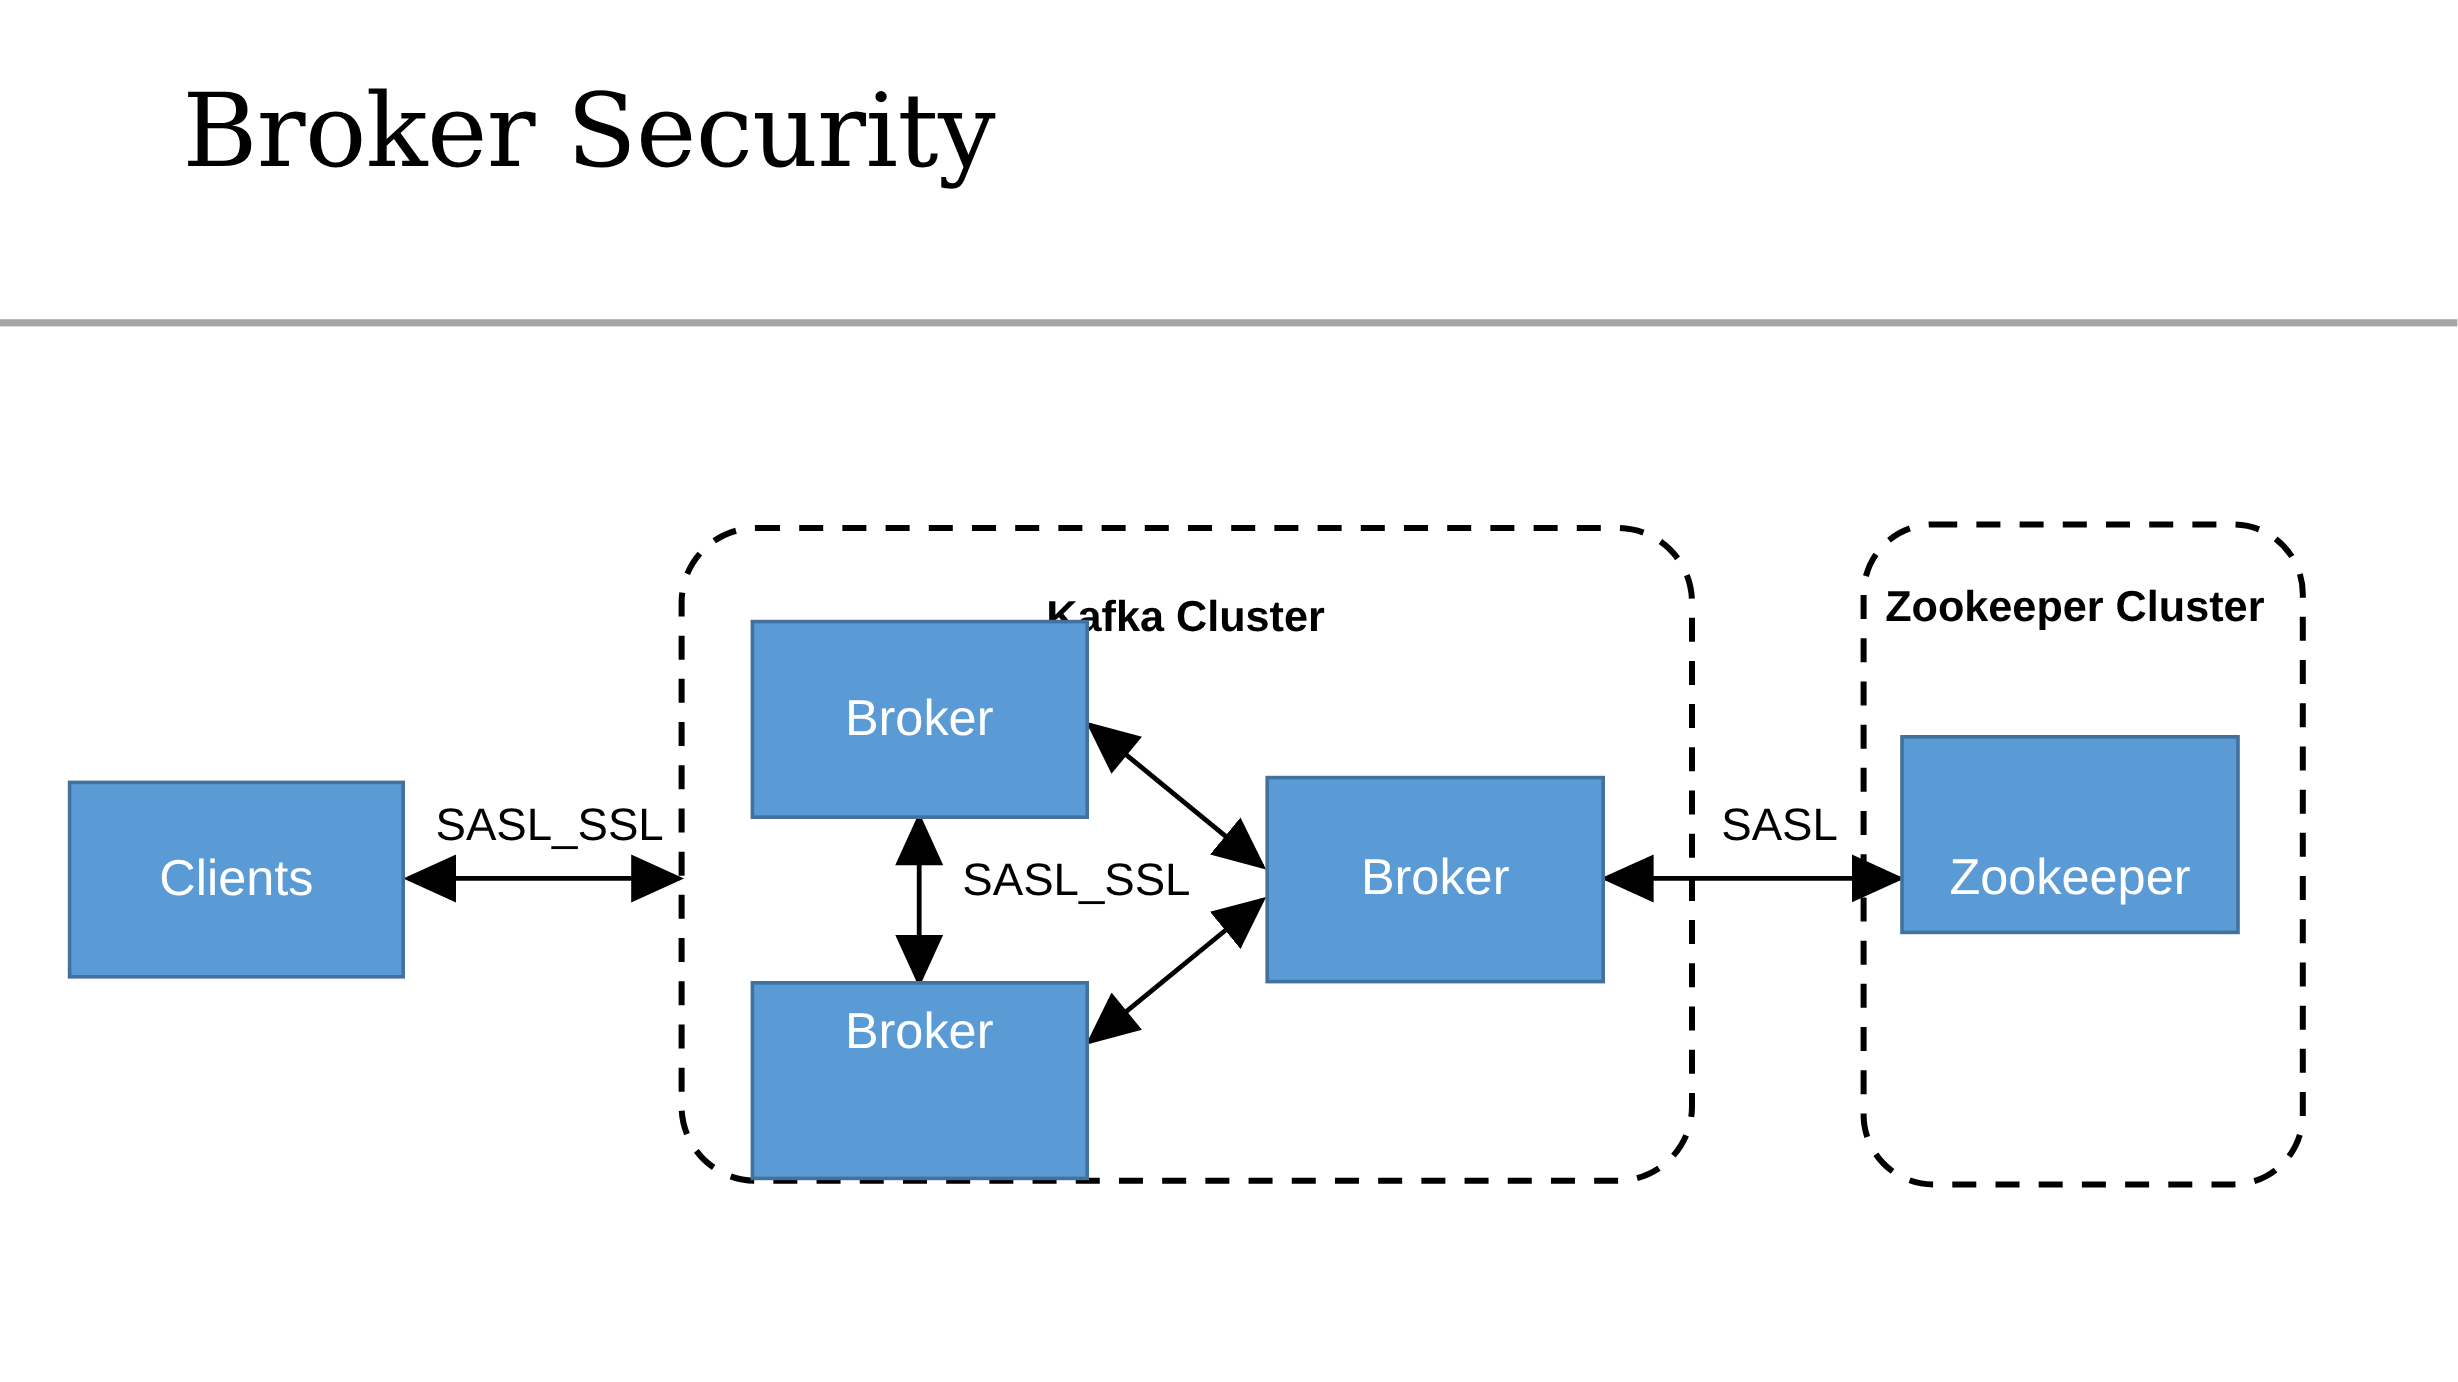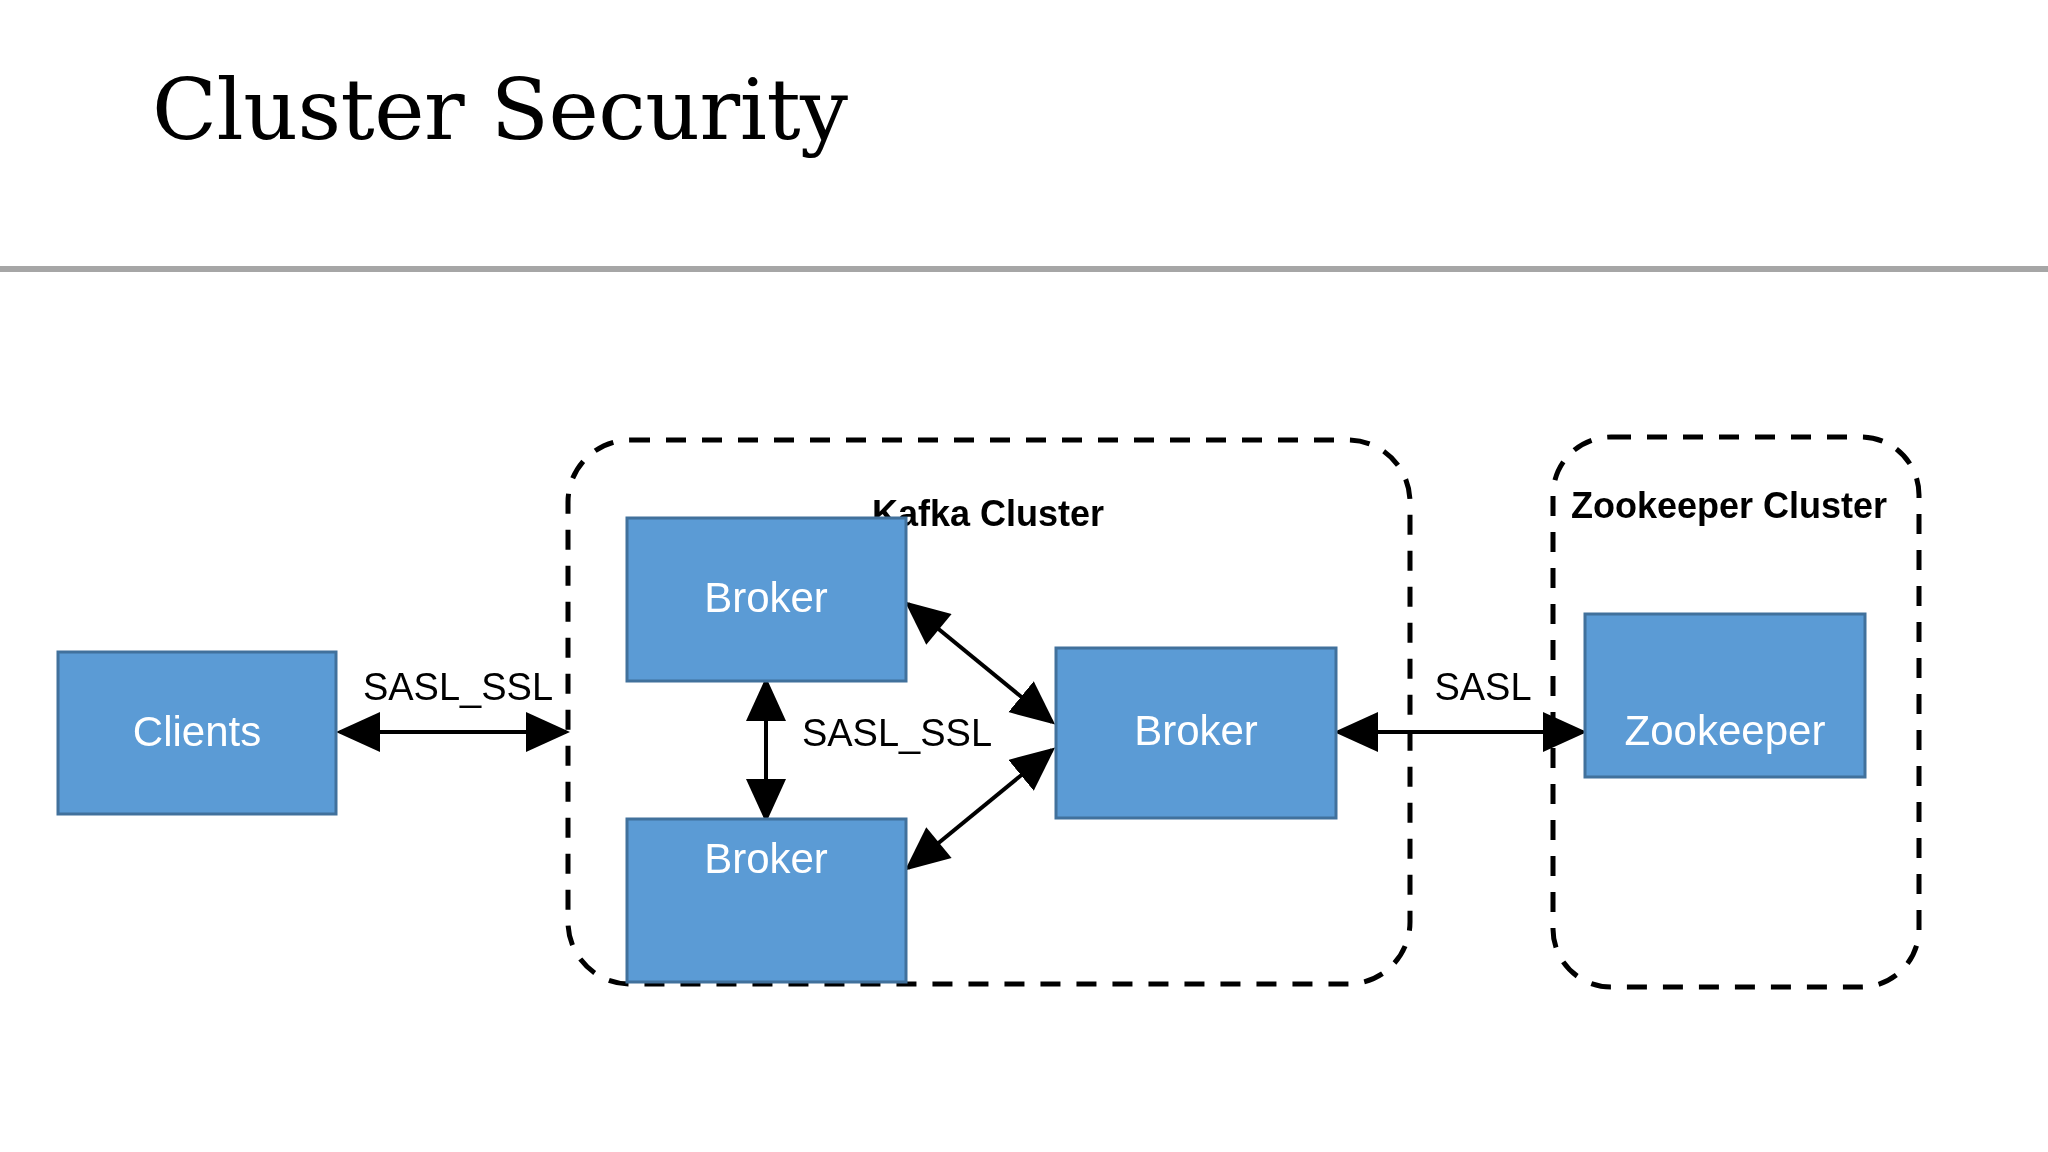--- a/index.html
+++ b/index.html
@@ -89,21 +89,21 @@
     dominant-baseline: middle;
     text-anchor: middle;
   }
 </style>
 </head>
 <body>
 
 <div id="slide">
 
   <div id="title-block">
-    <div id="page-title">Cluster Security</div>
+    <div id="page-title">Broker Security</div>
     <div id="title-rule"></div>
   </div>
 
   <div id="diagram">
     <svg id="diagram-svg" viewBox="0 0 2048 880" xmlns="http://www.w3.org/2000/svg">
       <defs>
         <marker id="arrowEnd" markerWidth="12" markerHeight="12" refX="10" refY="5" orient="auto" markerUnits="strokeWidth">
           <path d="M0,0 L11,5 L0,10 Z" fill="#000000"></path>
         </marker>
         <marker id="arrowStart" markerWidth="12" markerHeight="12" refX="1" refY="5" orient="auto" markerUnits="strokeWidth">

